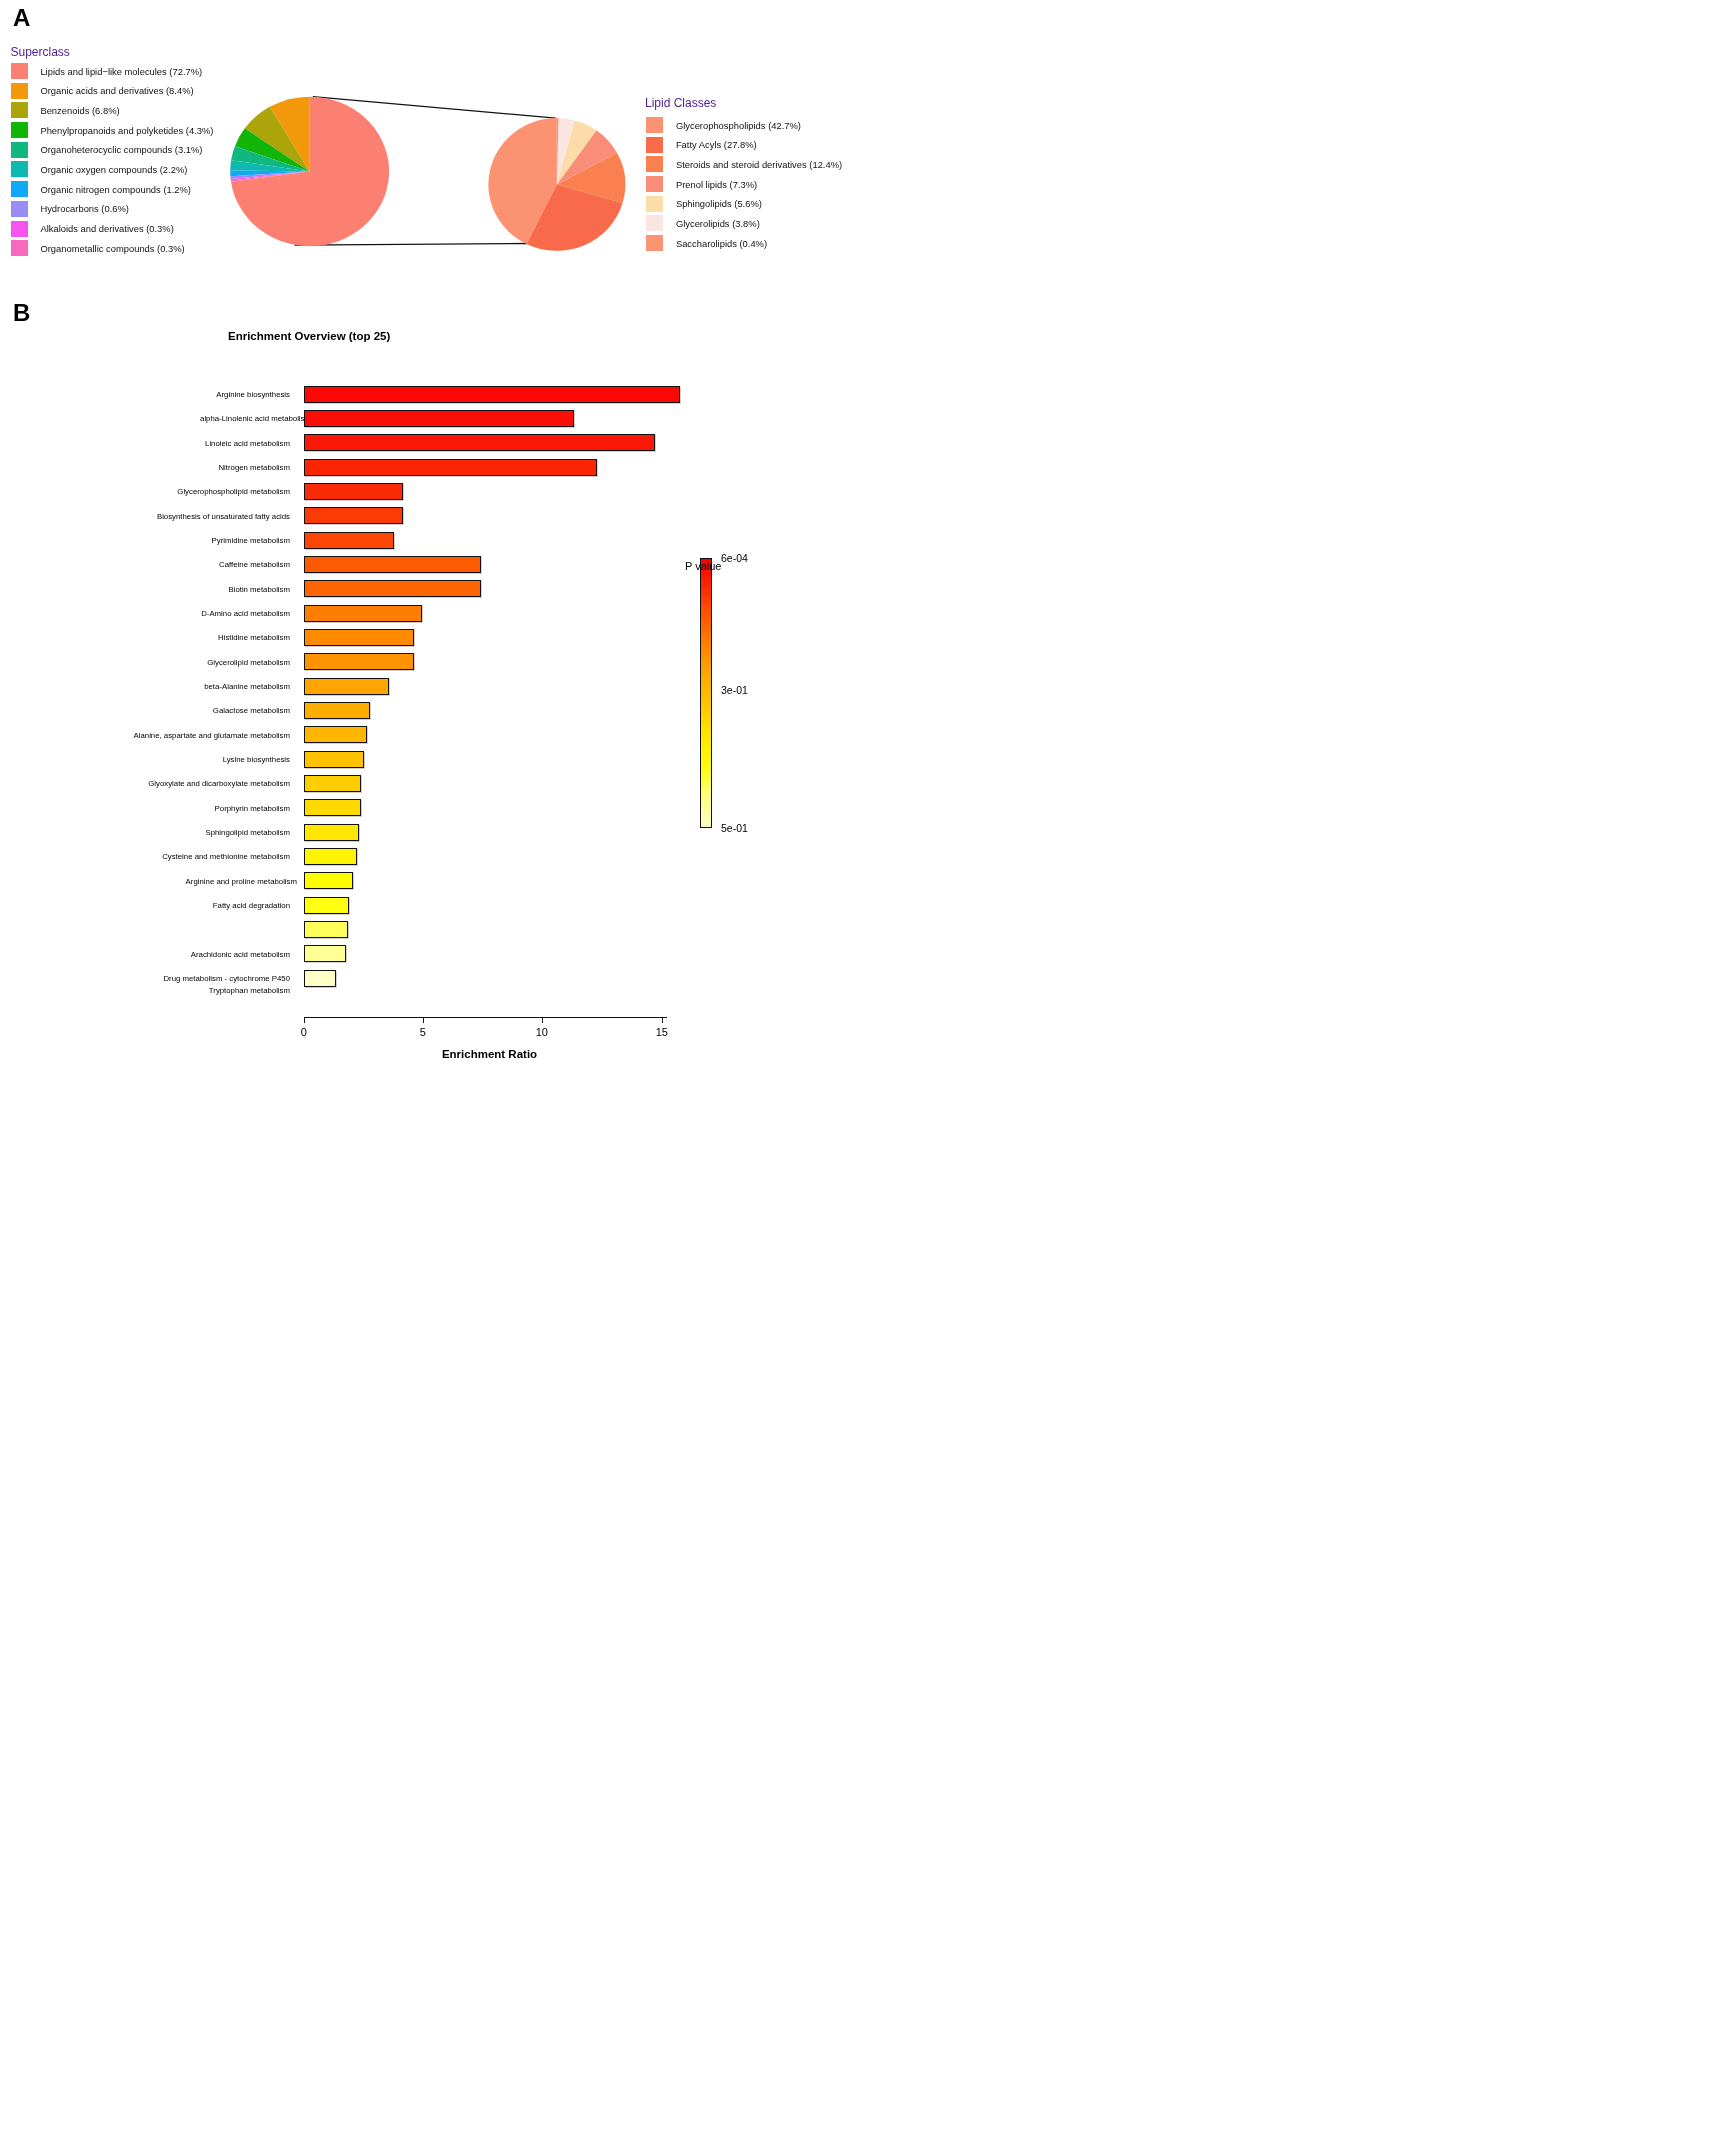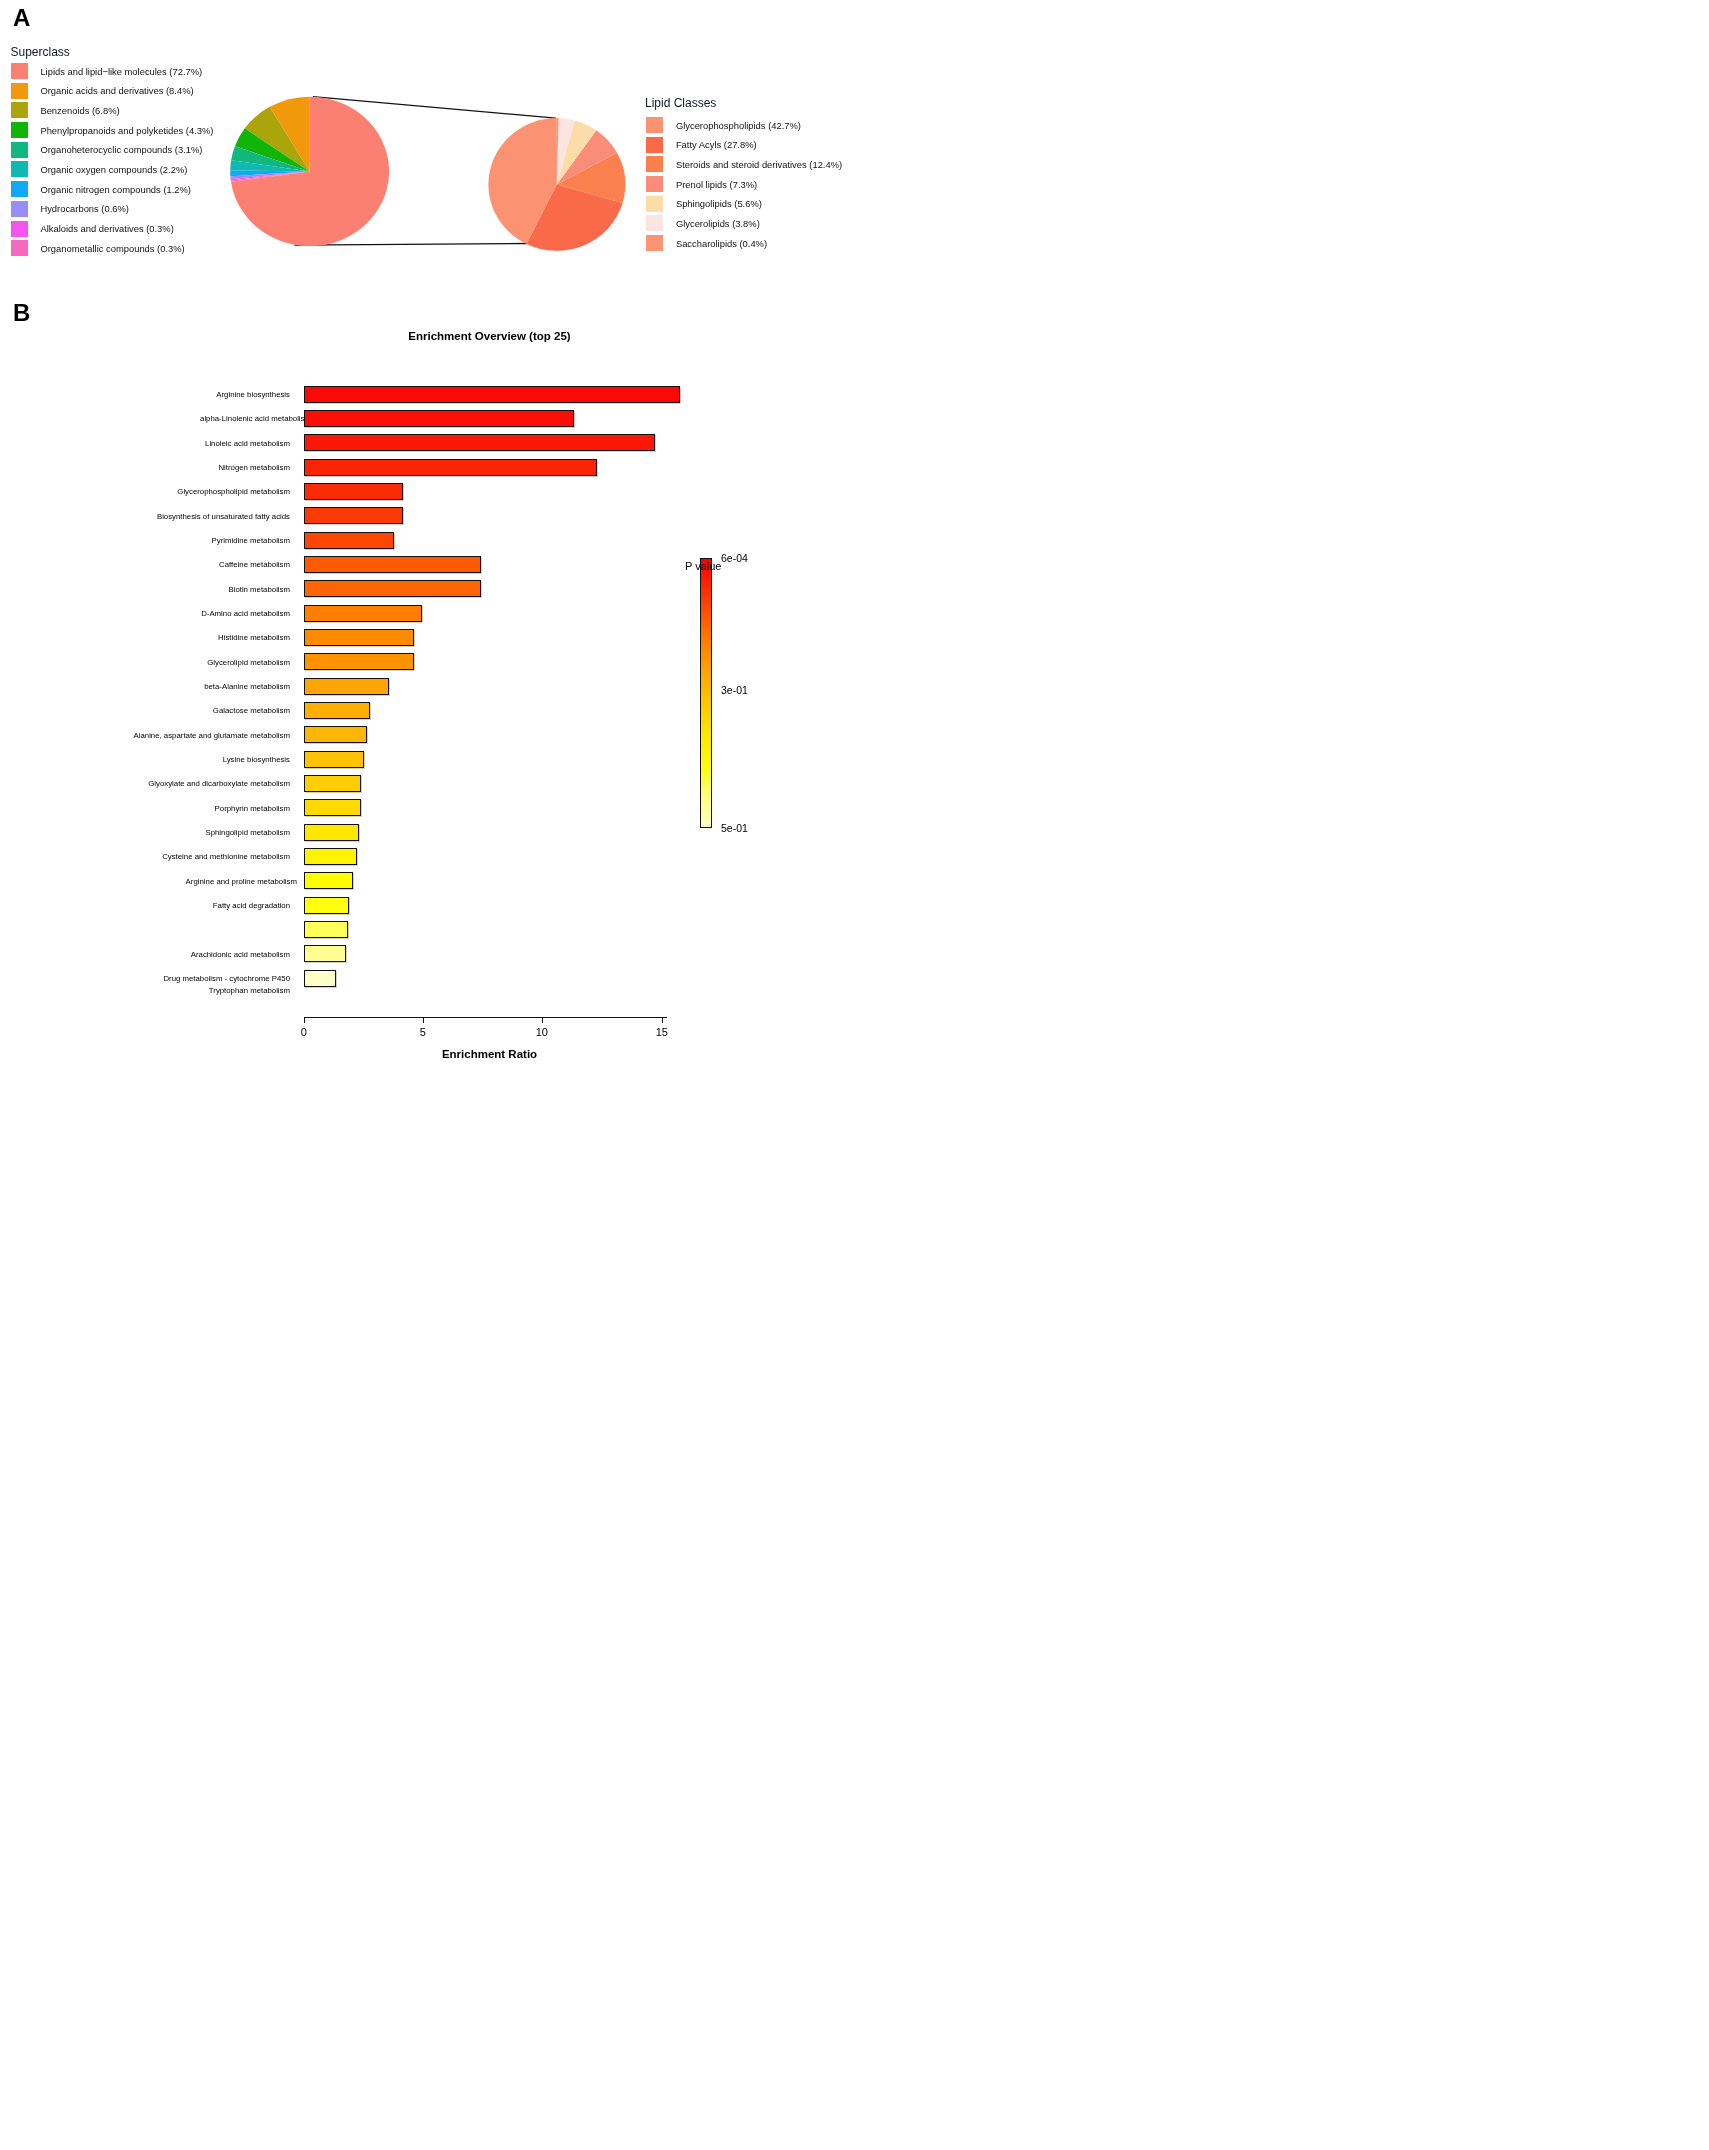--- a/index.html
+++ b/index.html
@@ -1,25 +1,25 @@
 <!DOCTYPE html>
 <html style="font-size:8.4px"><head>
 <meta charset="utf-8">
 <style>
   html,body{margin:0;padding:0;background:#ffffff;}
   body{font-family:"Liberation Sans", sans-serif; color:#000;}
   .canvas{position:relative;width:855px;height:1075px;background:#fff;overflow:hidden;}
   .panel-letter{position:absolute;font-size:24px;font-weight:800;line-height:1;}
-  .legend-title{position:absolute;font-size:12px;line-height:1.1;color:#0f172a;}
+  .legend-title{position:absolute;font-size:12px;line-height:1.1;color:#4c1d95;}
   .legend{position:absolute;}
   .legend-row{display:flex;align-items:center;height:16px;margin-bottom:3.7px;}
   .swatch{display:inline-block;width:17.3px;height:16px;flex:0 0 17.3px;}
   .legend-text{margin-left:12.6px;font-size:9.4px;white-space:nowrap;color:#111;}
   #panelA-svg{position:absolute;left:0;top:0;}
-  .b-title{position:absolute;left:228px;top:330px;width:523px;text-align:center;
+  .b-title{position:absolute;left:228px;top:330px;width:523px;
            font-size:11.5px;font-weight:700;}
   .bar-label{position:absolute;left:0;width:290px;height:24px;display:flex;
              align-items:center;justify-content:flex-end;font-size:7.8px;white-space:nowrap;}
   .bar{position:absolute;height:16.7px;border:1px solid #111;box-sizing:border-box;
        box-shadow:1px 1px 0 rgba(150,150,150,0.45);}
   .axis-line{position:absolute;background:#111;}
   .axis-tick{position:absolute;width:1px;height:6.3px;background:#111;}
   .axis-tick-label{position:absolute;width:31px;margin-left:-15.7px;text-align:center;
                    font-size:11px;}
   .axis-title{position:absolute;left:228px;width:523px;text-align:center;

